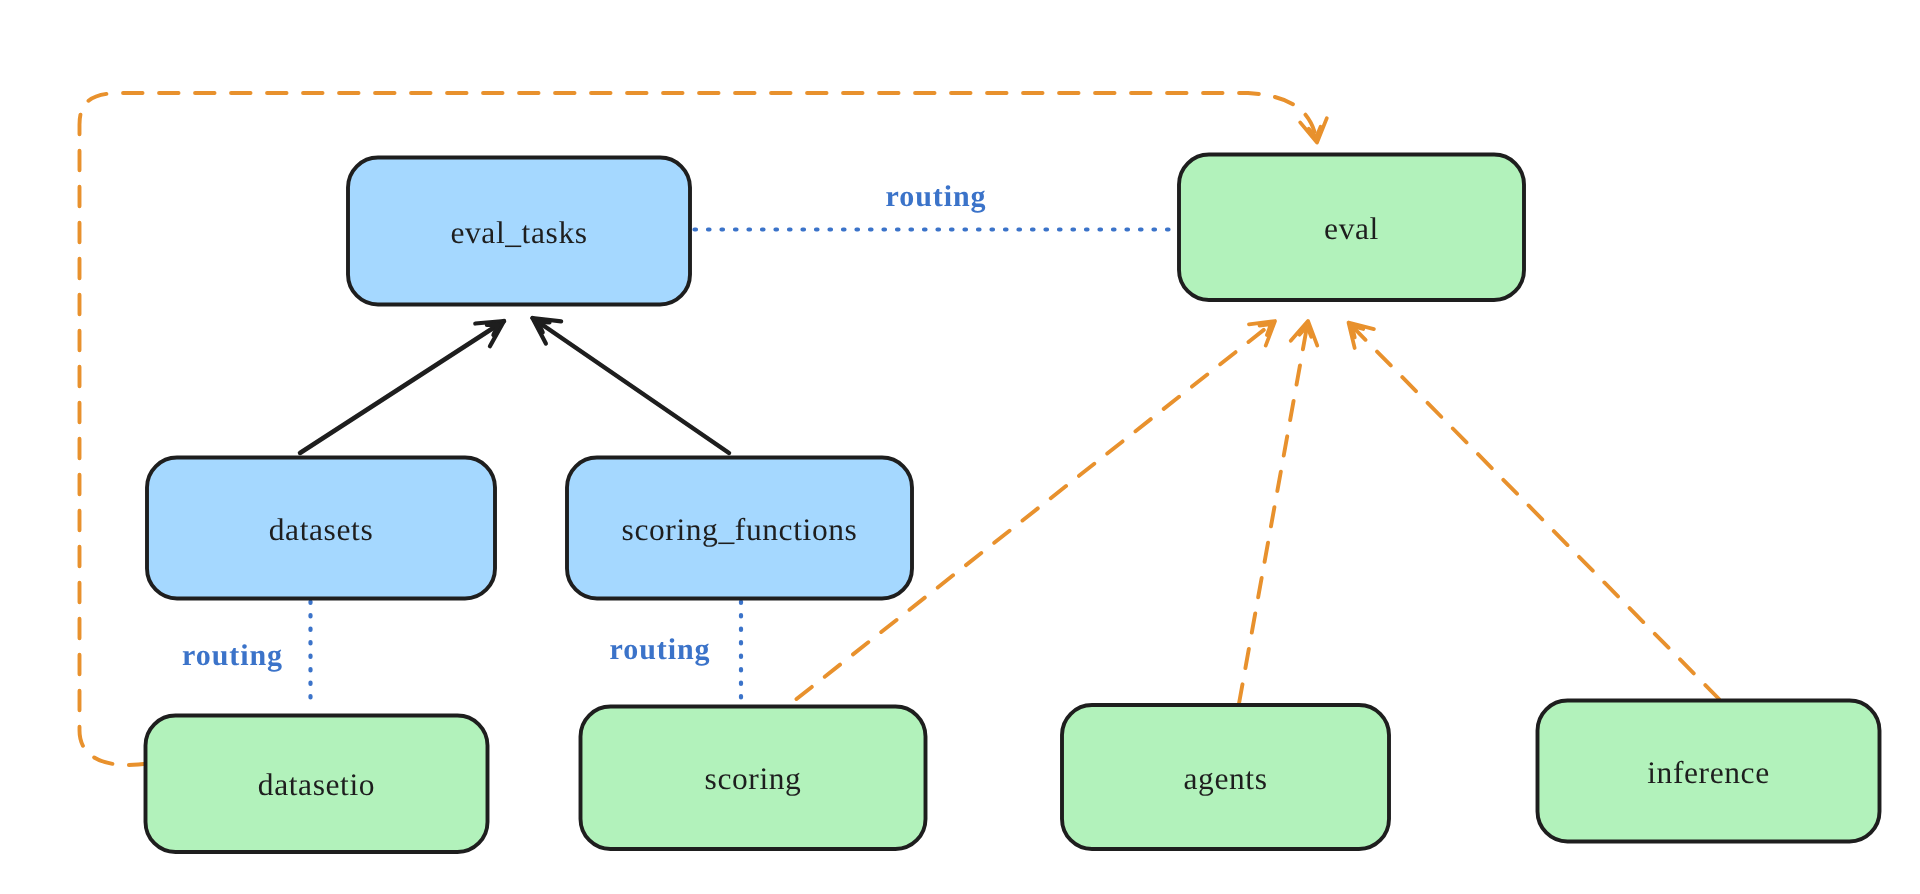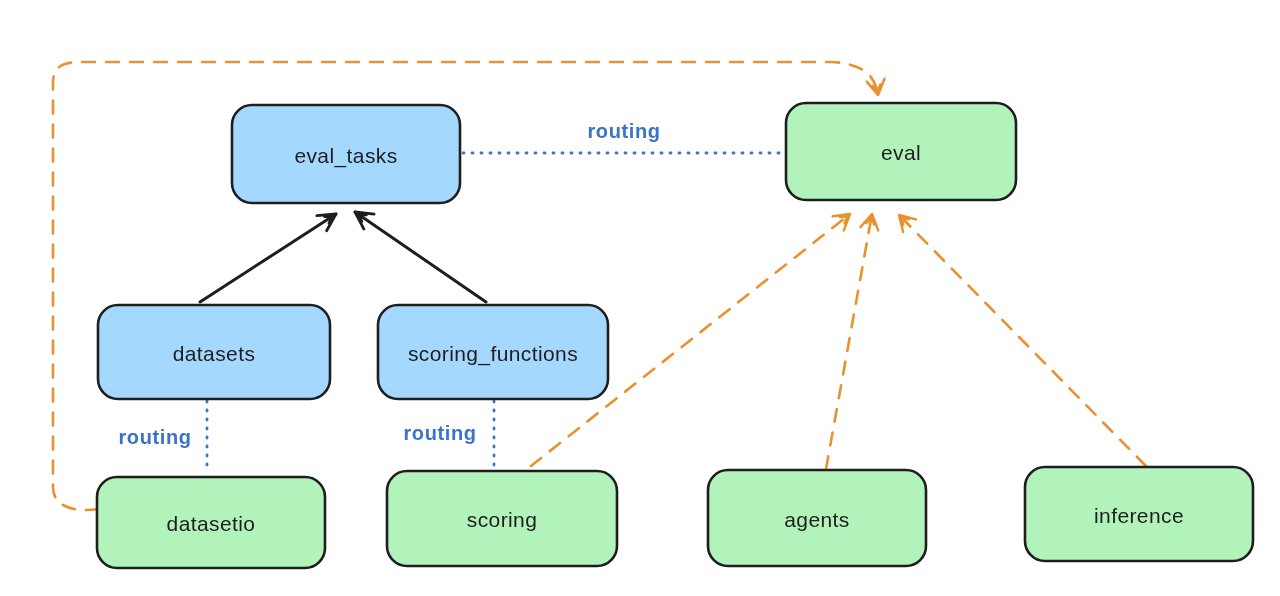--- a/index.html
+++ b/index.html
@@ -1,20 +1,20 @@
 <!DOCTYPE html>
 <html style="--background: #ffffff; --blue-fill: #a5d8ff; --green-fill: #b2f2bb; --stroke: #1e1e1e; --routing-blue: #3b73c9; --orange: #e8912d;"><head>
 <meta charset="utf-8">
 <style>
   html,body{margin:0;padding:0;background:#ffffff;}
   .canvas{
     position:relative;
     width:1280px;height:596px;
     background:var(--background,#ffffff);
-    font-family:Liberation Sans, sans-serif;
+    font-family:Liberation Serif, serif;
     overflow:hidden;
   }
   svg{display:block;}
   .node-rect{stroke:var(--stroke,#1e1e1e);stroke-width:2.6;stroke-linejoin:round;}
   .fill-blue{fill:var(--blue-fill,#a5d8ff);}
   .fill-green{fill:var(--green-fill,#b2f2bb);}
   .node-label{
     fill:var(--stroke,#1e1e1e);
     font-size:21px;
     letter-spacing:0.4px;

